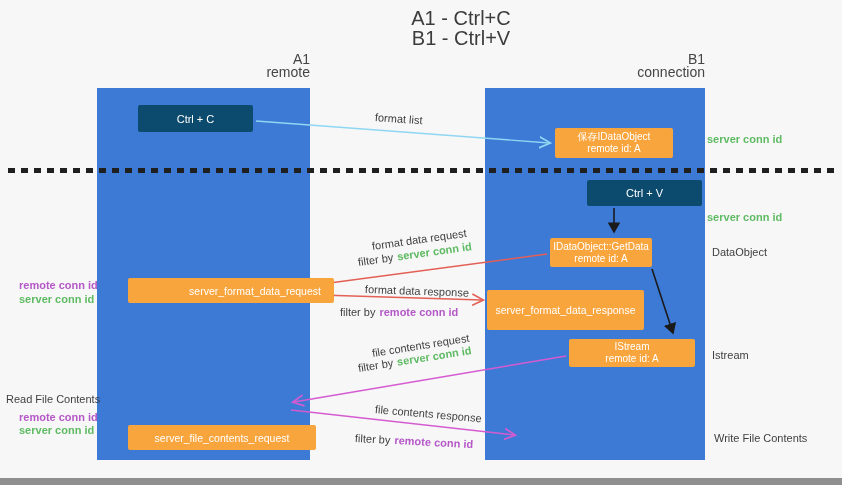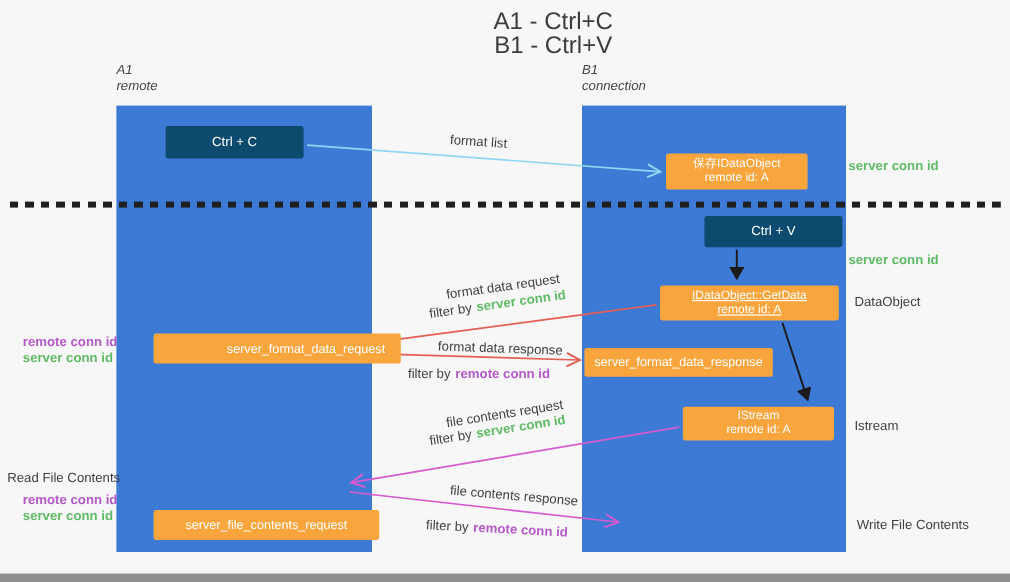--- a/index.html
+++ b/index.html
@@ -5,39 +5,39 @@
   html,body { margin:0; padding:0; background:#f7f7f7; }
   .canvas {
     position:relative; width:842px; height:485px; background:#f7f7f7;
     font-family:"Liberation Sans", sans-serif; overflow:hidden;
   }
   .title { position:absolute; top:8px; left:0; width:100%; text-align:center;
            font-size:20px; color:#3c3c3c; line-height:20px; z-index:6;margin-left:40px; }
   .lane { position:absolute; top:88px; height:372px; background:#3d7ad6; z-index:1; }
   .lane.a1 { left:97px; width:213px; }
   .lane.b1 { left:485px; width:220px; }
-  .lane-header { position:absolute; top:53px; text-align:left; font-size:11px;
-                 color:#454545; line-height:13px; z-index:6;font-style:italic; }
+  .lane-header { position:absolute; top:53px; text-align:right; font-size:14px;
+                 color:#454545; line-height:13px; z-index:6; }
   .lane-header.a1 { left:97px; width:213px; }
   .lane-header.b1 { left:485px; width:220px; }
   .divider { position:absolute; left:8px; top:168px; width:826px; height:5px; z-index:2;
              background:repeating-linear-gradient(90deg,#1f1f1f 0 7px, transparent 7px 13px); }
   svg.arrows { position:absolute; left:0; top:0; width:842px; height:485px; z-index:3; }
   .box { position:absolute; color:#fff; display:flex; flex-direction:column;
          align-items:center; justify-content:center; text-align:center;
          border-radius:2px; z-index:4; }
   .box.green { background:#0c4a6e; font-size:11px; }
   .box.orange { background:#f9a53d; font-size:10px; line-height:12px; }
   .box.orange.single { font-size:10.5px; }
   .b-ctrl-c { left:138px; top:105px; width:115px; height:27px; }
   .b-ctrl-v { left:557px; top:180px; width:115px; height:26px;margin-left:30px; }
   .b-save   { left:555px; top:128px; width:118px; height:30px; }
-  .b-getdata{ left:550px; top:238px; width:149px; height:29px;text-decoration:underline; }
+  .b-getdata{ left:550px; top:238px; width:102px; height:29px; }
   .b-freq   { left:128px; top:278px; width:158px; height:25px;padding-left:48px; }
-  .b-fresp  { left:487px; top:290px; width:157px; height:24px; }
+  .b-fresp  { left:487px; top:290px; width:157px; height:40px; }
   .b-istream{ left:569px; top:339px; width:126px; height:28px; }
   .b-creq   { left:128px; top:394px; width:188px; height:25px;margin-top:31px; }
   .b-cresp  { left:520px; top:427px; width:166px; height:25px; }
   .side-label { position:absolute; font-size:11px; color:#3f3f3f; white-space:nowrap; z-index:5; }
   .green-label { color:#5fbb63; font-weight:bold; }
   .purple-label { color:#b558c8; font-weight:bold; }
   .arrow-label { position:absolute; font-size:11px; color:#3f3f3f; white-space:nowrap;
                  z-index:5; transform-origin:0 50%; }
   .composite { display:flex; gap:4px; }
   .bottom-strip { position:absolute; left:0; bottom:0; width:842px; height:7px;

